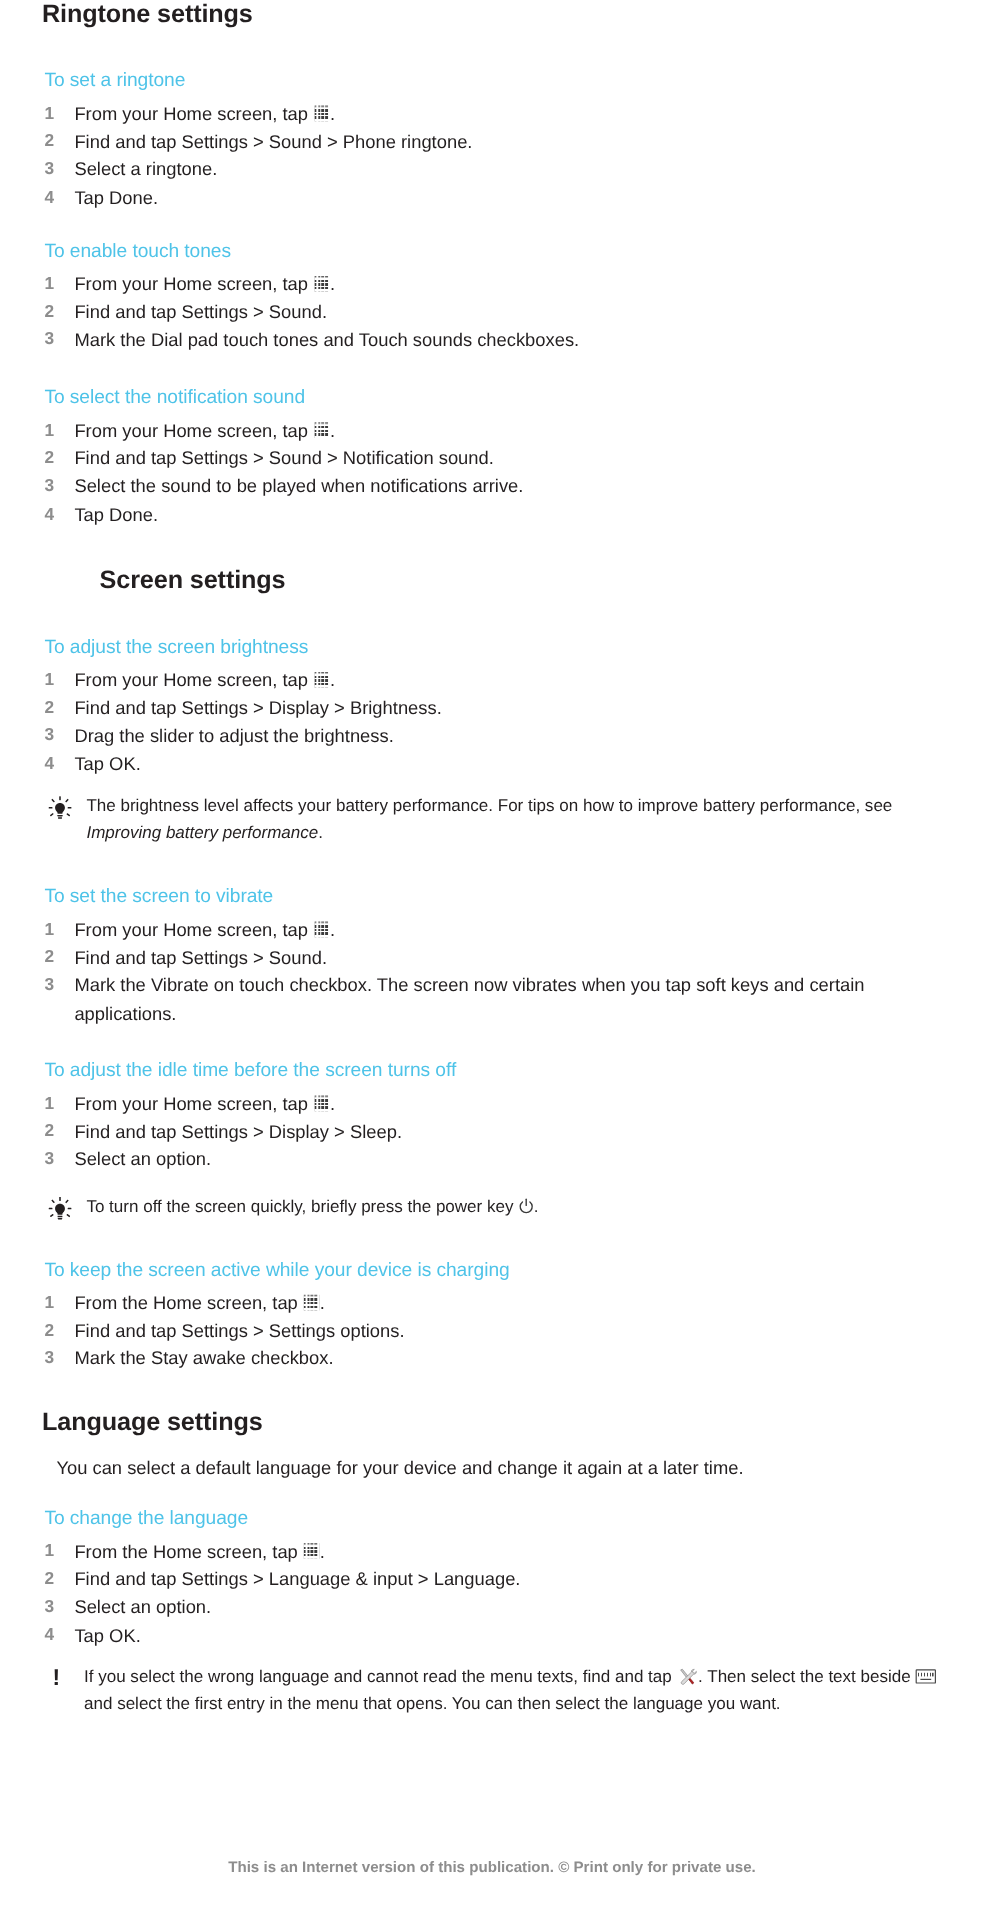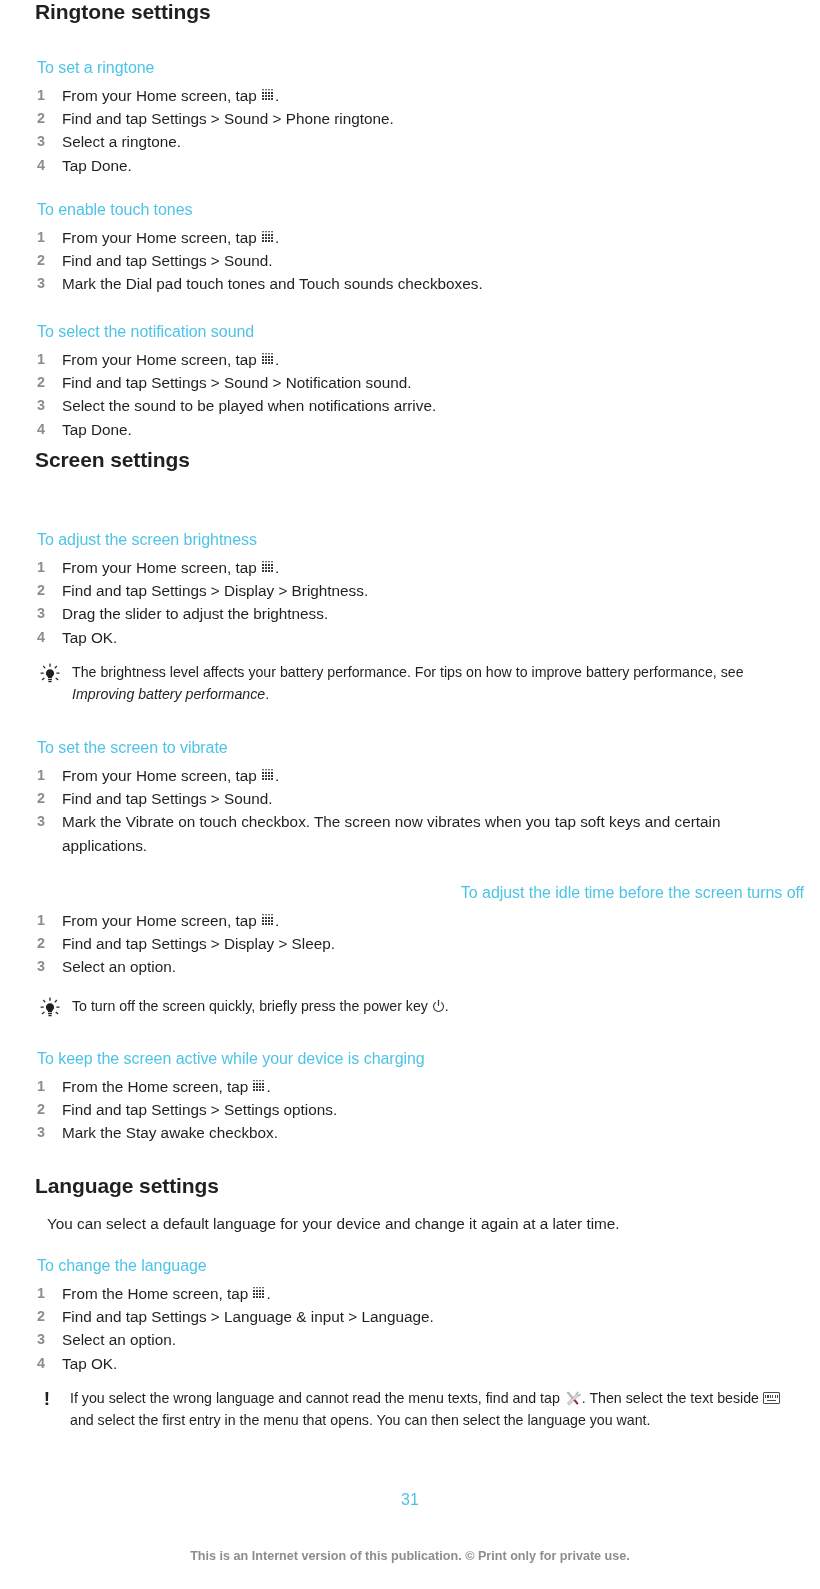--- a/index.html
+++ b/index.html
@@ -227,21 +227,21 @@
   </ol>
 
   <h2 class="task-title abs" style="top:321px;">To select the notification sound</h2>
   <ol class="steps abs" style="top:348px;">
     <li>From your Home screen, tap <span class="icon-appdrawer"></span>.</li>
     <li>Find and tap <b>Settings</b> <span class="gt">&gt;</span> <b>Sound</b> <span class="gt">&gt;</span> <b>Notification sound</b>.</li>
     <li>Select the sound to be played when notifications arrive.</li>
     <li>Tap <b>Done</b>.</li>
   </ol>
 
-  <h1 class="section-title abs" style="top:448px;">Screen settings</h1>
+  <h1 class="section-title abs" style="top:472px;margin-left:48px;">Screen settings</h1>
 
   <h2 class="task-title abs" style="top:529px;">To adjust the screen brightness</h2>
   <ol class="steps abs" style="top:556px;">
     <li>From your Home screen, tap <span class="icon-appdrawer"></span>.</li>
     <li>Find and tap <b>Settings</b> <span class="gt">&gt;</span> <b>Display</b> <span class="gt">&gt;</span> <b>Brightness</b>.</li>
     <li>Drag the slider to adjust the brightness.</li>
     <li>Tap <b>OK</b>.</li>
   </ol>
 
   <div class="note abs" style="top:662px;">
@@ -264,21 +264,21 @@
     <span>The brightness level affects your battery performance. For tips on how to improve battery performance, see <i>Improving battery performance</i>.</span>
   </div>
 
   <h2 class="task-title abs" style="top:737px;">To set the screen to vibrate</h2>
   <ol class="steps abs" style="top:764px;">
     <li>From your Home screen, tap <span class="icon-appdrawer"></span>.</li>
     <li>Find and tap <b>Settings</b> <span class="gt">&gt;</span> <b>Sound</b>.</li>
     <li>Mark the <b>Vibrate on touch</b> checkbox. The screen now vibrates when you tap soft keys and certain applications.</li>
   </ol>
 
-  <h2 class="task-title abs" style="top:882px;text-align:right;">To adjust the idle time before the screen turns off</h2>
+  <h2 class="task-title abs" style="top:882px;">To adjust the idle time before the screen turns off</h2>
   <ol class="steps abs" style="top:909px;">
     <li>From your Home screen, tap <span class="icon-appdrawer"></span>.</li>
     <li>Find and tap <b>Settings</b> <span class="gt">&gt;</span> <b>Display</b> <span class="gt">&gt;</span> <b>Sleep</b>.</li>
     <li>Select an option.</li>
   </ol>
 
   <div class="note abs" style="top:996px;">
     <span class="note-icon">
       <svg class="bulb-svg" width="24" height="22" viewBox="0 0 24 22" xmlns="http://www.w3.org/2000/svg">
         <g fill="#231f20">
@@ -327,16 +327,15 @@
     </span>
     <span>If you select the wrong language and cannot read the menu texts, find and tap <span class="icon-tools"><svg width="16" height="15" viewBox="0 0 16 15" xmlns="http://www.w3.org/2000/svg">
             <g>
               <path d="M2.2 1.6 L3.6 1.0 L9.6 8.4 L8.4 9.6 Z" fill="#c9c9c9" stroke="#8a8a8a" stroke-width="0.6"></path>
               <path d="M8.6 9.2 L10.6 11.6 L11.9 13.4 L13.2 12.4 L11.8 10.6 L9.6 8.2 Z" fill="#b02020" stroke="#7a1414" stroke-width="0.5"></path>
               <path d="M13.6 1.2 C12.2 0.9 10.9 2.0 11.2 3.4 L5.5 9.0 L3.1 11.3 C2.5 11.9 2.6 12.8 3.2 13.3 C3.8 13.8 4.7 13.7 5.2 13.1 L7.4 10.8 L13.0 5.1 C14.4 5.4 15.6 4.2 15.3 2.8 L13.9 4.2 L12.4 3.9 L12.1 2.5 Z" fill="#dcdcdc" stroke="#8a8a8a" stroke-width="0.6"></path>
             </g>
           </svg></span>. Then select the text beside <span class="icon-keyboard"></span> and select the first entry in the menu that opens. You can then select the language you want.</span>
   </div>
 
-  <div class="page-number">31</div>
   <div class="footer-note">This is an Internet version of this publication. © Print only for private use.</div>
 
 </div>
 
 </body></html>

